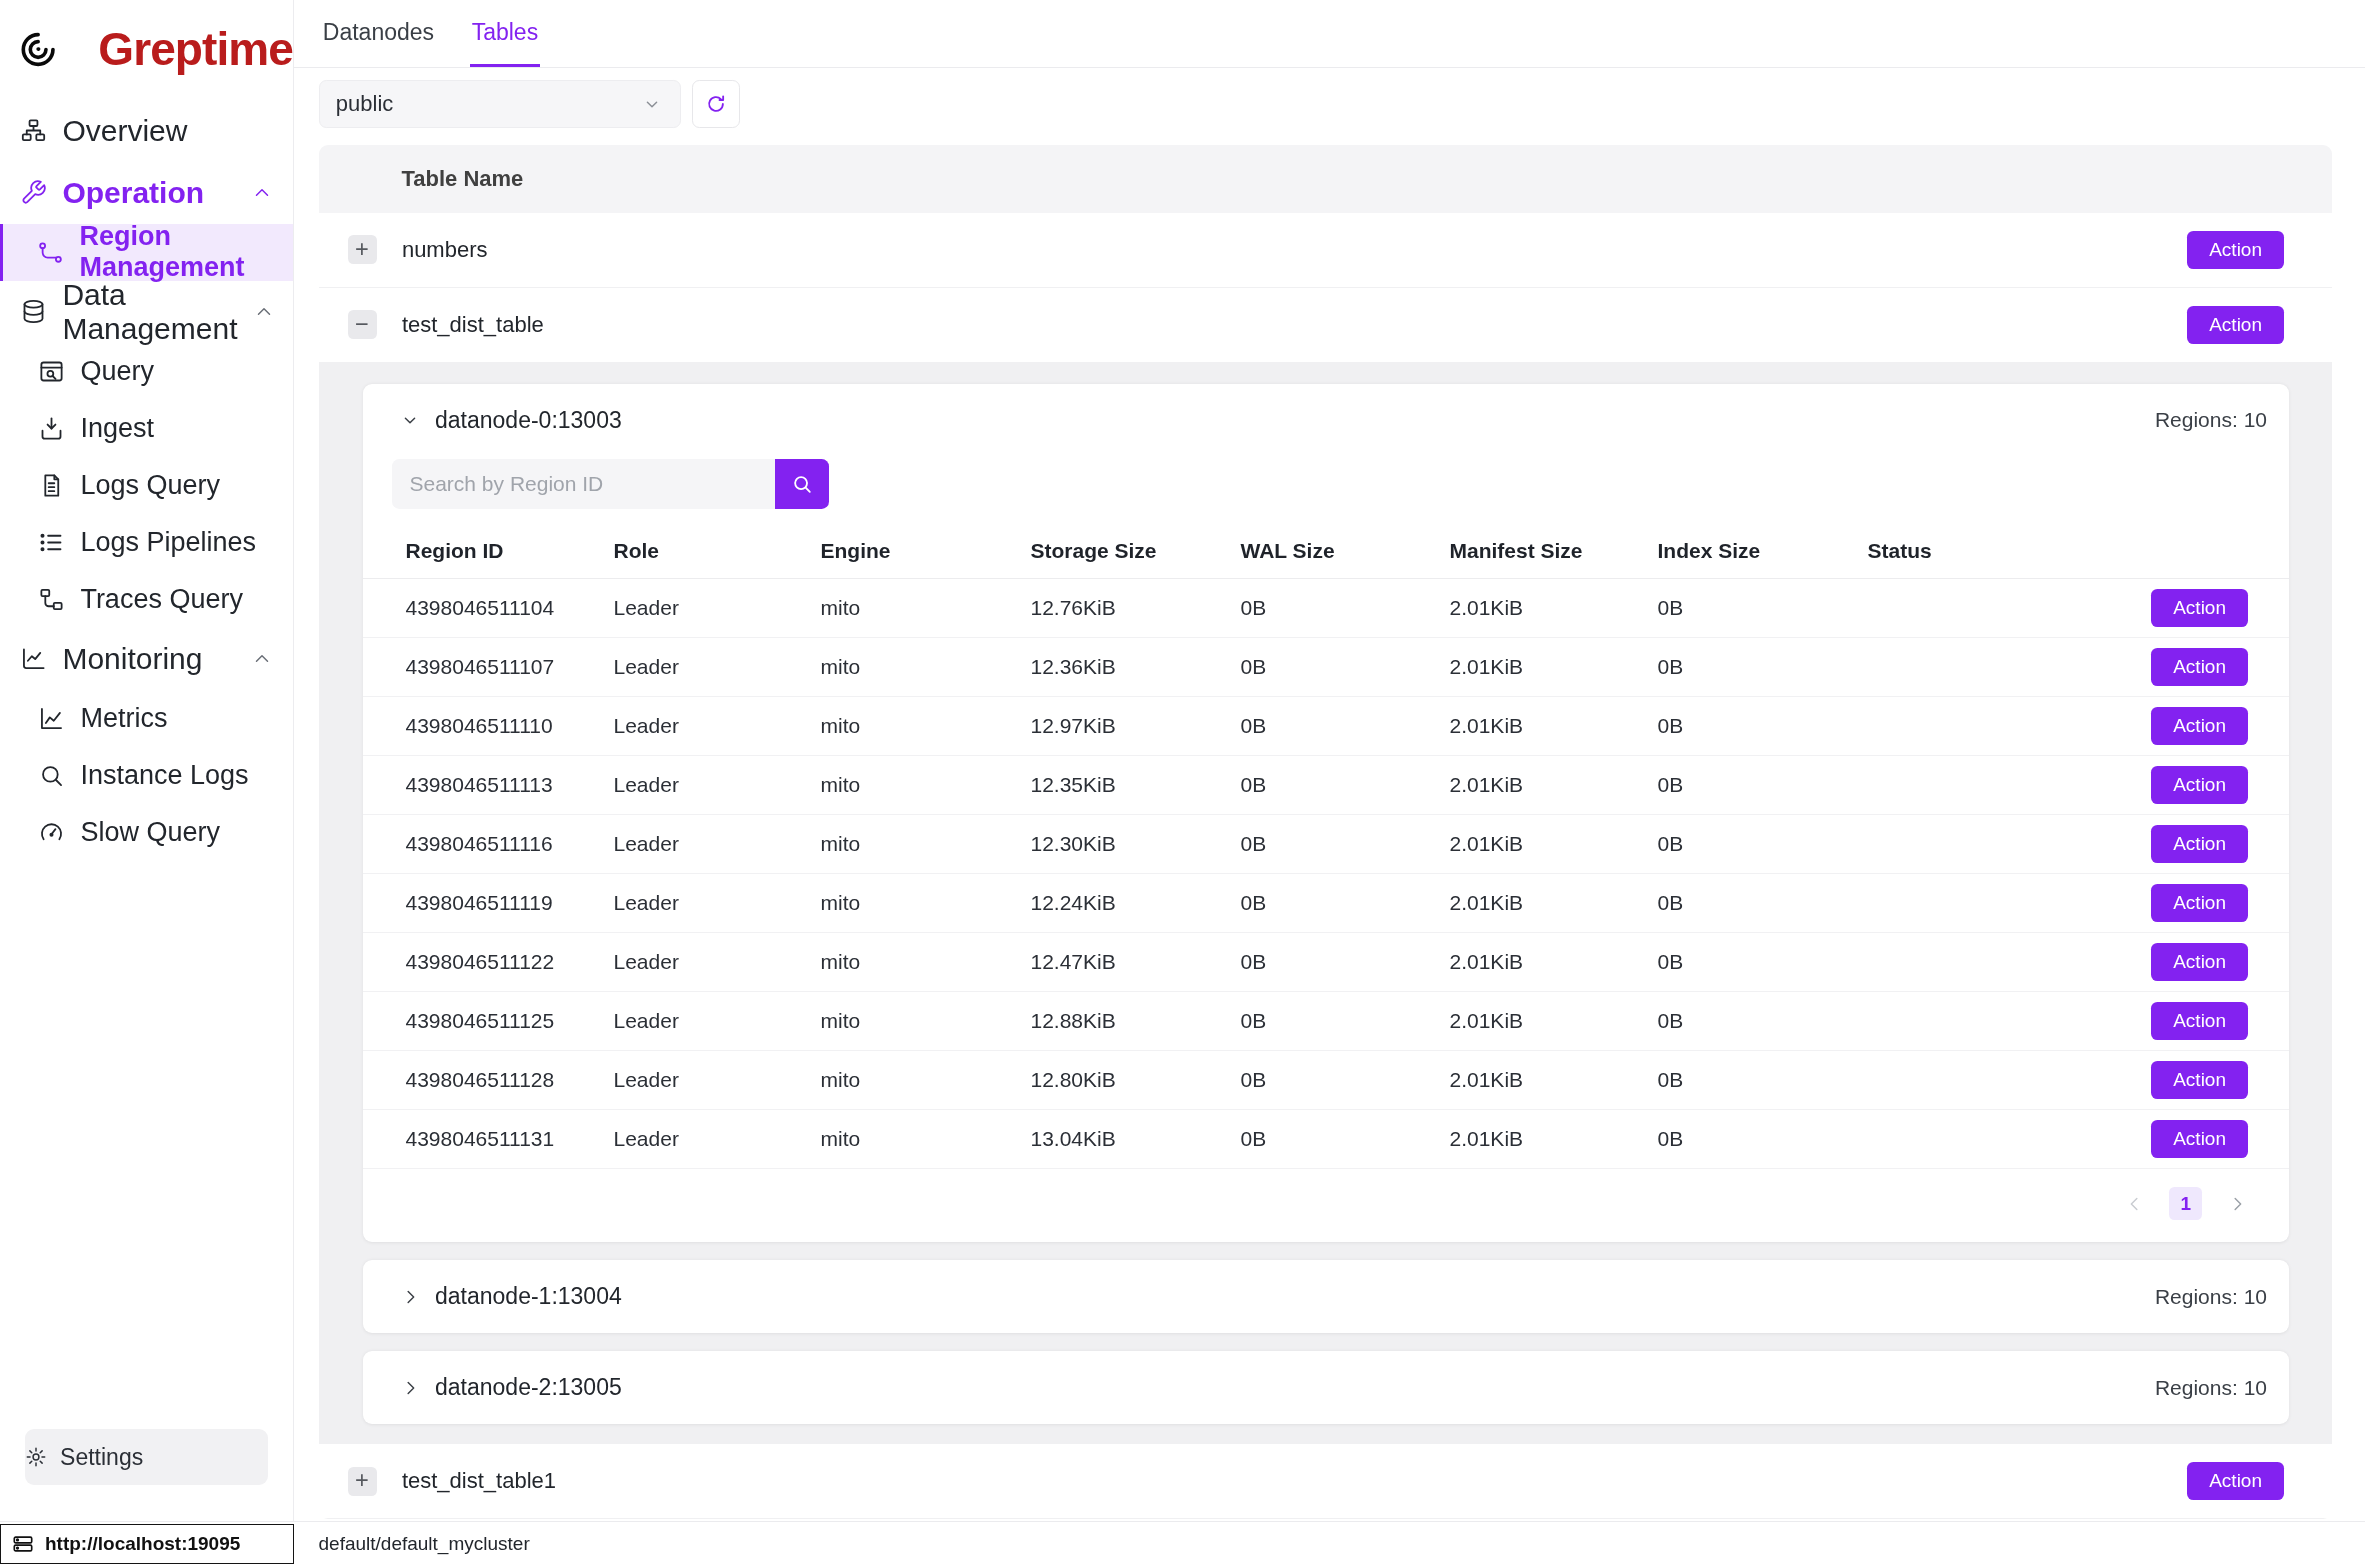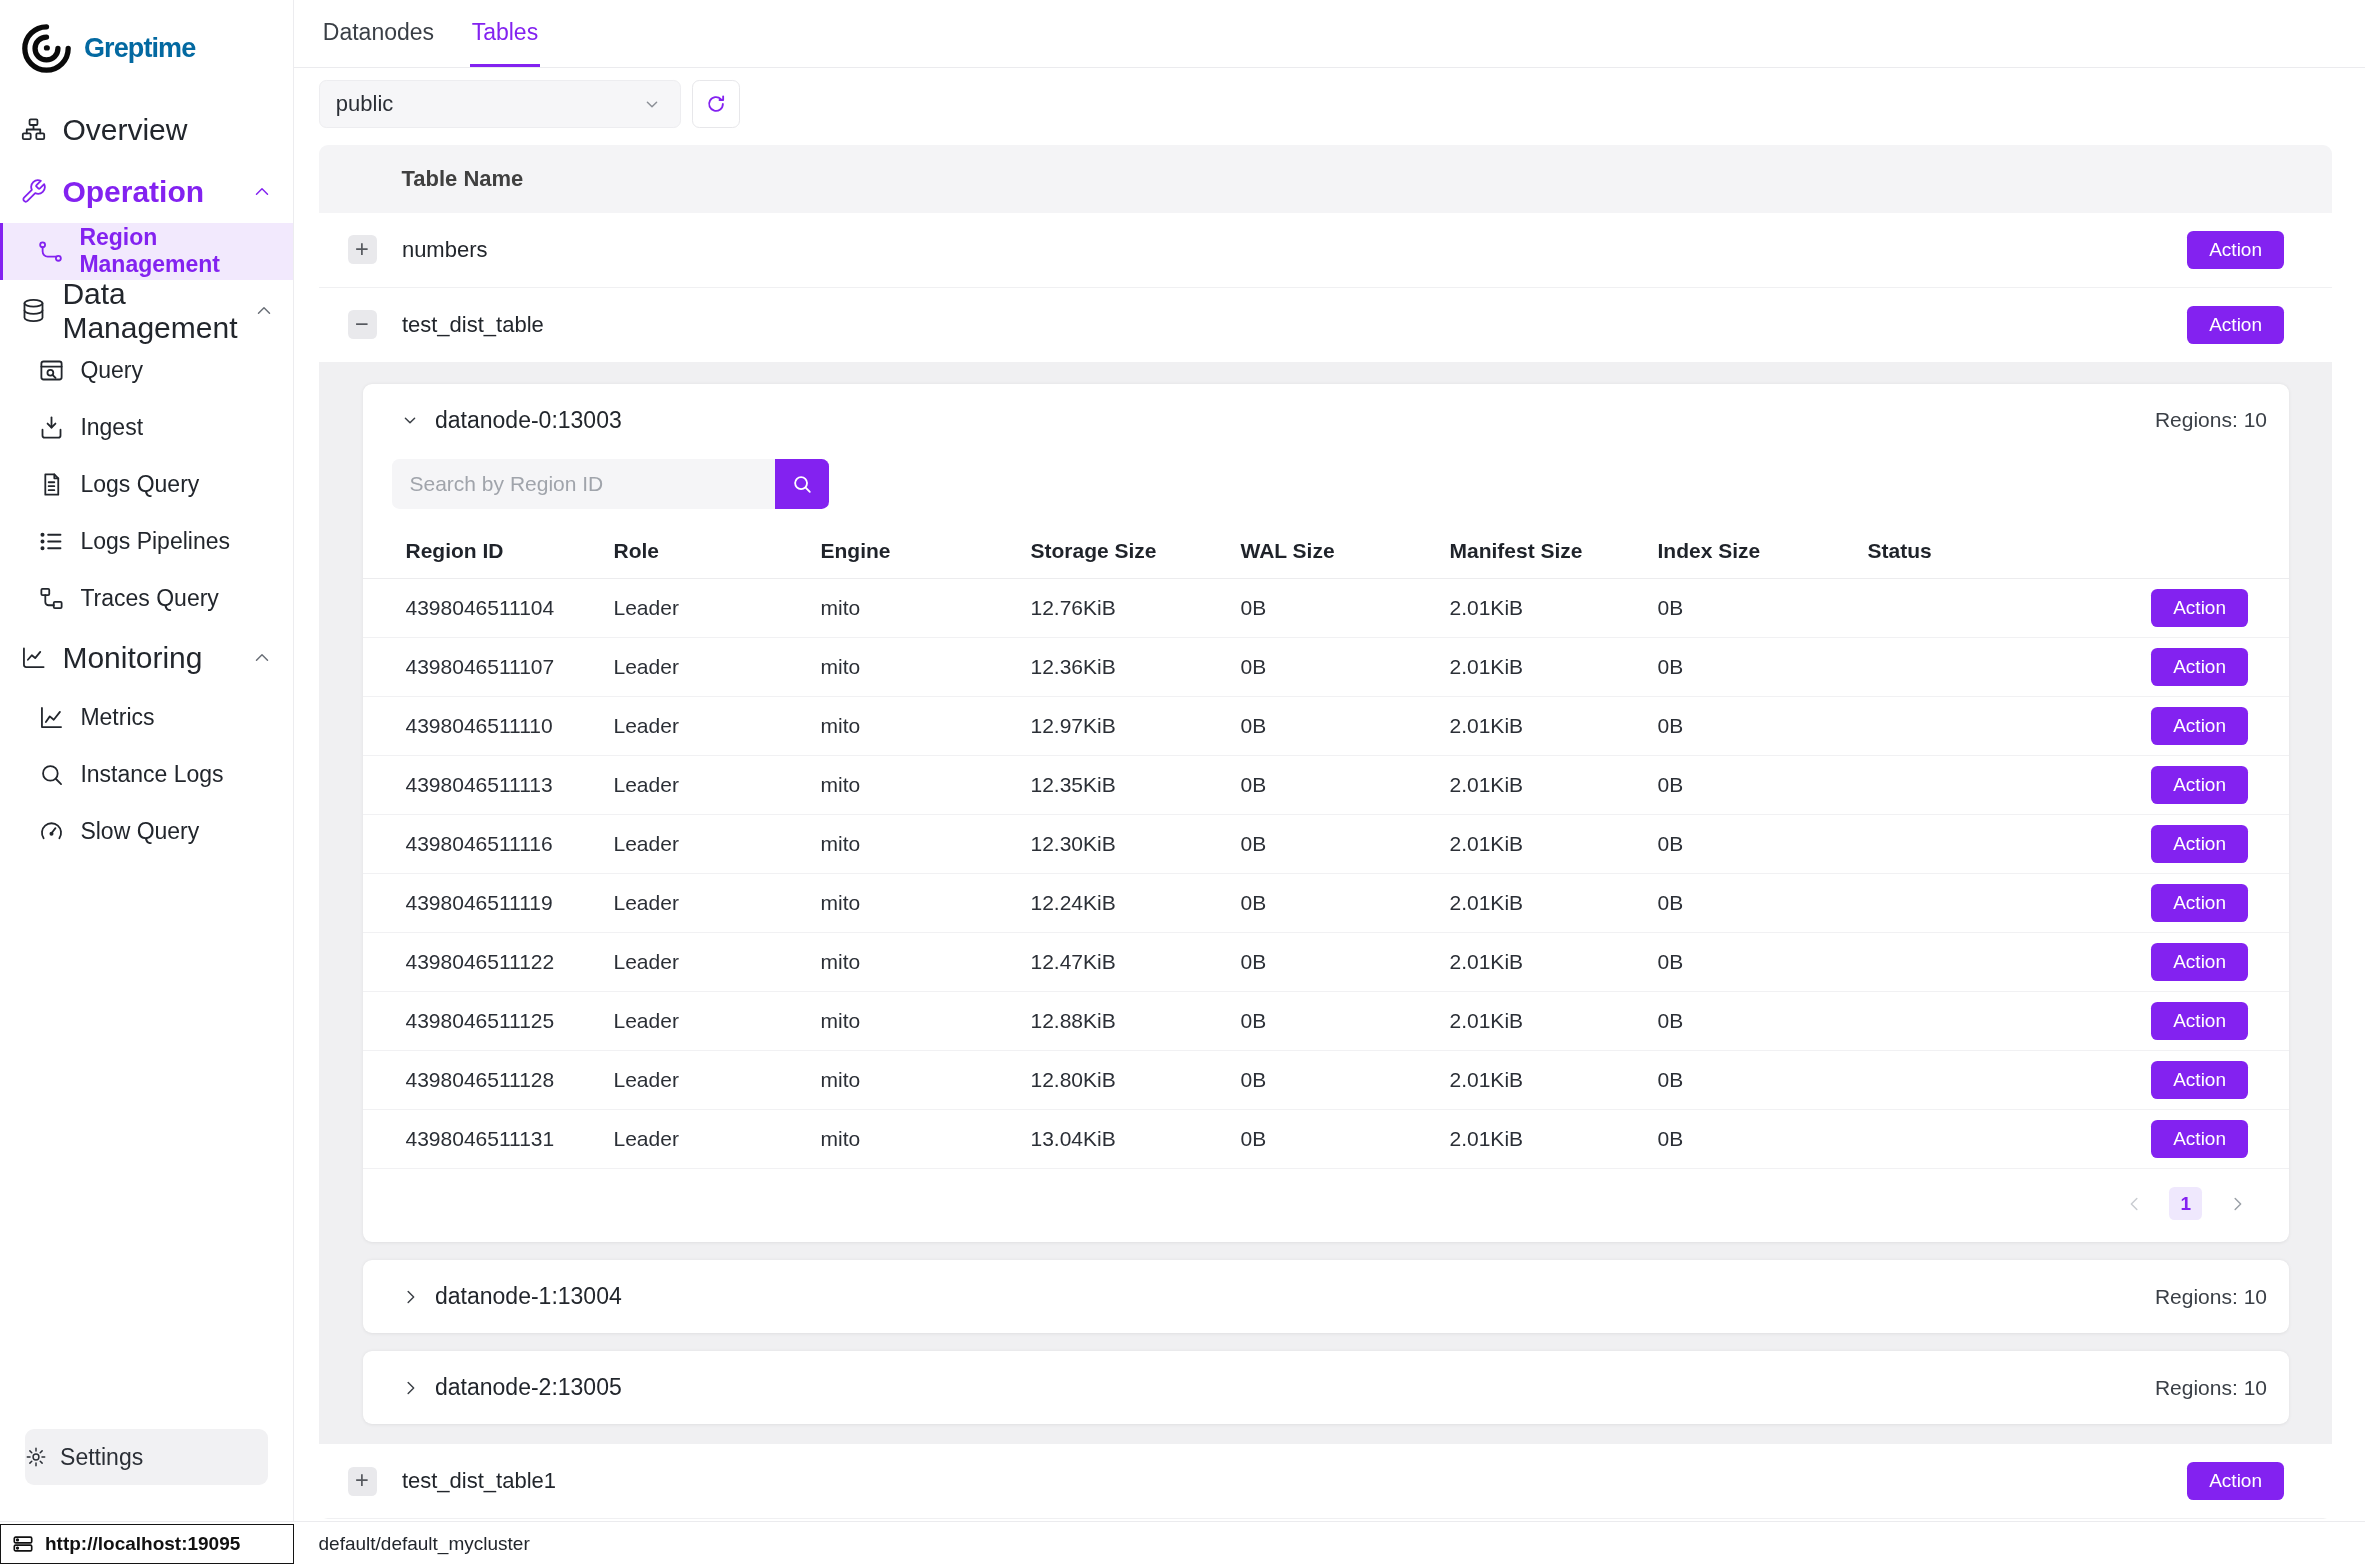--- a/index.html
+++ b/index.html
@@ -12,25 +12,25 @@
   }
   *{box-sizing:border-box;margin:0;padding:0;}
   html,body{width:2366px;height:1566px;overflow:hidden;}
   body{font-family:"Liberation Sans",sans-serif;background:#fff;color:var(--text);display:flex;flex-direction:column;}
   .app{flex:1;display:flex;min-height:0;}
 
   
   .sidebar{width:294px;border-right:0.9px solid var(--border);display:flex;flex-direction:column;background:#fff;}
   .logo{display:flex;align-items:center;gap:11px;padding:22px 0 23.6px 20px;}
   .logo svg{width:53px;height:53px;}
-  .logo-text{font-size:27px;font-weight:800;letter-spacing:-0.9px;color:#0369a1;}
+  .logo-text{font-size:46px;font-weight:800;letter-spacing:-0.9px;color:#b91c1c;margin-left:31px;}
   .nav{flex:1;min-height:0;overflow:hidden;display:flex;flex-direction:column;}
   .nav-item{height:62px;display:flex;align-items:center;gap:15.4px;padding-left:20px;font-size:30px;color:var(--text);cursor:pointer;flex:none;}
   .nav-item .ic{flex:none;}
-  .nav-item.sub{padding-left:38px;height:57px;font-size:23px;}
+  .nav-item.sub{padding-left:38px;height:57px;font-size:27px;}
   .nav-item .chev{margin-left:auto;margin-right:20px;color:#6a6f77;}
   .nav-item.section-on{color:var(--accent);font-weight:600;}
   .nav-item.section-on .chev{color:var(--accent);}
   .nav-item.active{background:var(--accent-soft);border-left:3.6px solid var(--accent);padding-left:34px;color:var(--accent);font-weight:600;}
   .settings-btn{margin:auto 25.4px 36px 24.5px;height:56px;background:#f1f1f3;border-radius:9px;display:flex;align-items:center;gap:13.6px;font-size:23px;color:#2b2f36;cursor:pointer;flex:none;}
   .ic{width:27px;height:27px;fill:none;stroke:currentColor;stroke-width:1.6;stroke-linecap:round;stroke-linejoin:round;}
   .ic.sm{width:22px;height:22px;}
 
   
   .main{flex:1;min-width:0;display:flex;flex-direction:column;overflow:hidden;}

